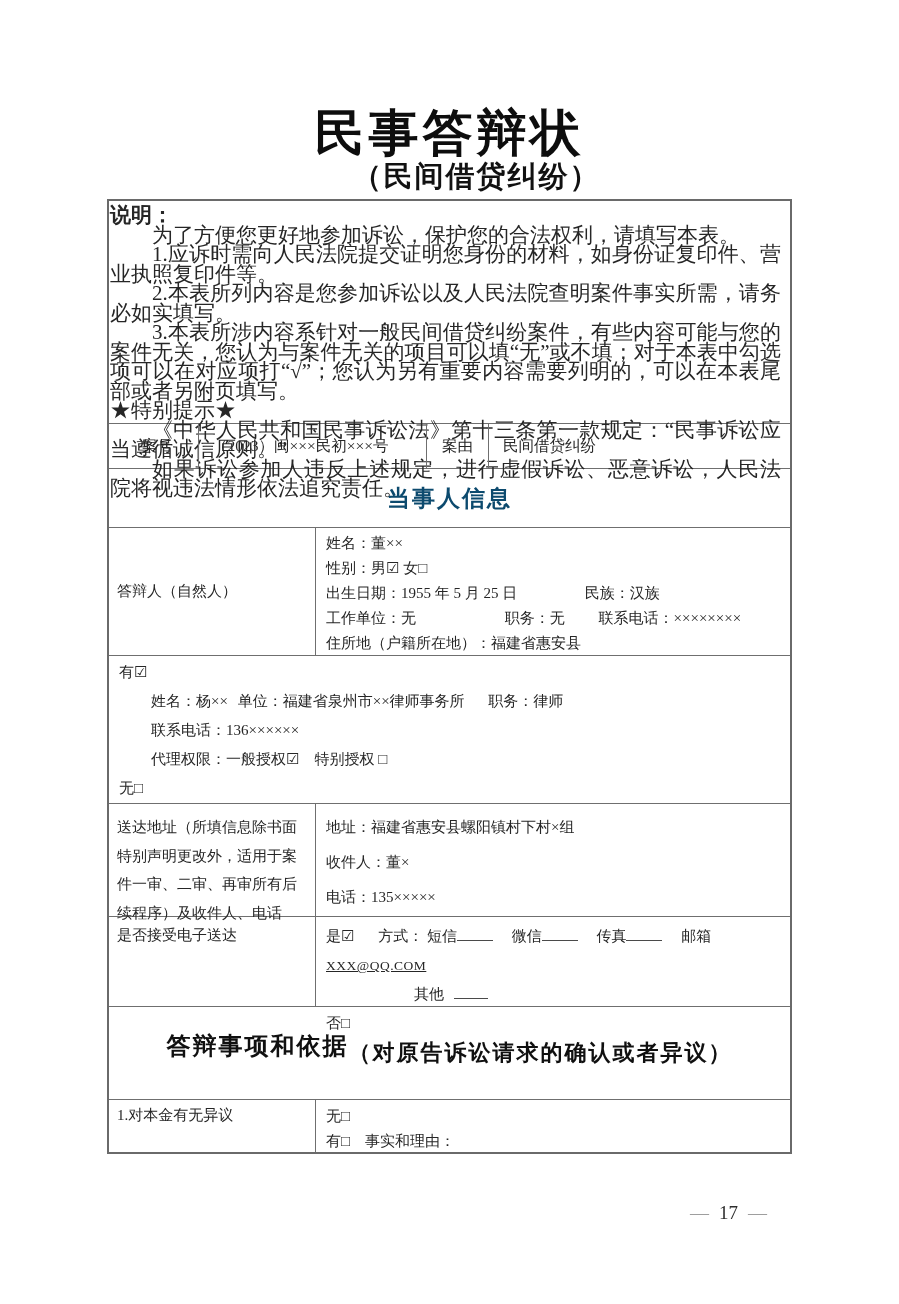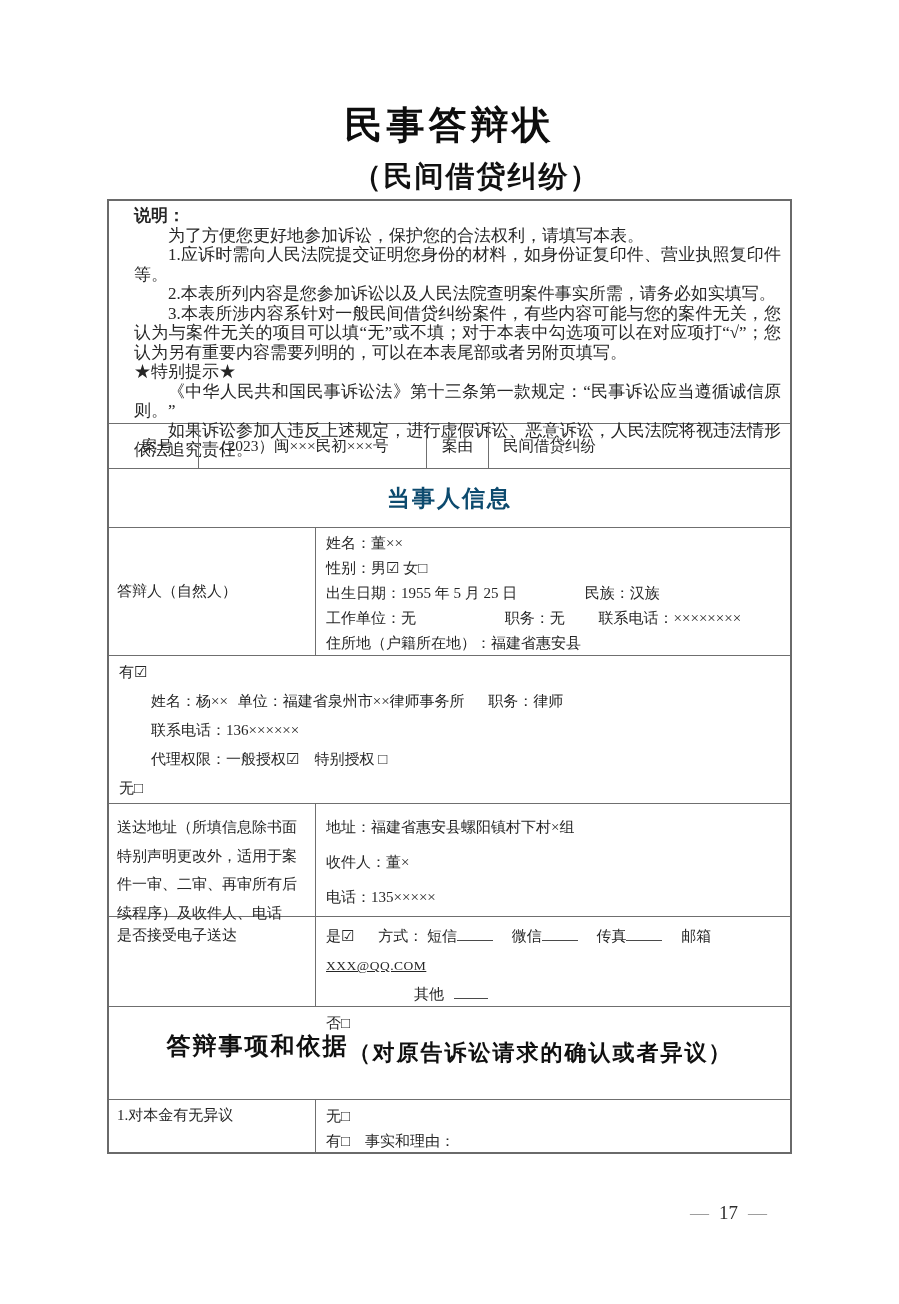--- a/index.html
+++ b/index.html
@@ -4,35 +4,35 @@
 <style>
   html,body{margin:0;padding:0;}
   body{
     width:899px;height:1304px;background:#ffffff;
     font-family:"Liberation Serif","DejaVu Serif",serif;
     color:#262626;position:relative;overflow:hidden;
   }
   .title{
     position:absolute;top:100px;left:0;width:899px;text-align:center;
     font-family:"Liberation Sans","DejaVu Sans",sans-serif;
-    font-size:38px;font-weight:900;color:#0d0d0d;letter-spacing:4px;margin:0;
+    font-size:50px;font-weight:900;color:#0d0d0d;letter-spacing:4px;margin:0;
   }
   .subtitle{
     position:absolute;top:157px;left:0;width:899px;text-align:center;
     font-family:"Liberation Sans","DejaVu Sans",sans-serif;
     font-size:29px;font-weight:900;color:#111;letter-spacing:2px;margin-left:27px;
   }
   .form-table{
     position:absolute;left:107px;top:199px;width:685px;
     border:2px solid #6a6a6a;box-sizing:border-box;background:#fff;
   }
   .row{box-sizing:border-box;}
   .row + .row{border-top:1px solid #6f6f6f;}
   
-  .notes{height:222px;padding:5px 9px 0 25px;font-size:17px;line-height:19.5px;text-align:justify;}
+  .notes{height:222px;padding:5px 9px 0 1px;font-size:21px;line-height:19.5px;text-align:justify;}
   .notes-heading{font-weight:bold;}
   .notes p{margin:0;text-indent:2em;}
   .notes .no-indent{text-indent:0;}
   
   .case-row{height:45px;display:flex;align-items:stretch;font-size:15.5px;padding-left:8px;}
   .case-row .cc{display:flex;align-items:center;box-sizing:border-box;}
   .cc-label{width:82px;justify-content:center;border-right:1px solid #6f6f6f;}
   .cc-caseno{width:228px;padding-left:13px;border-right:1px solid #6f6f6f;}
   .cc-cause-label{width:62px;justify-content:center;border-right:1px solid #6f6f6f;}
   .cc-cause{flex:1;padding-left:14px;}

